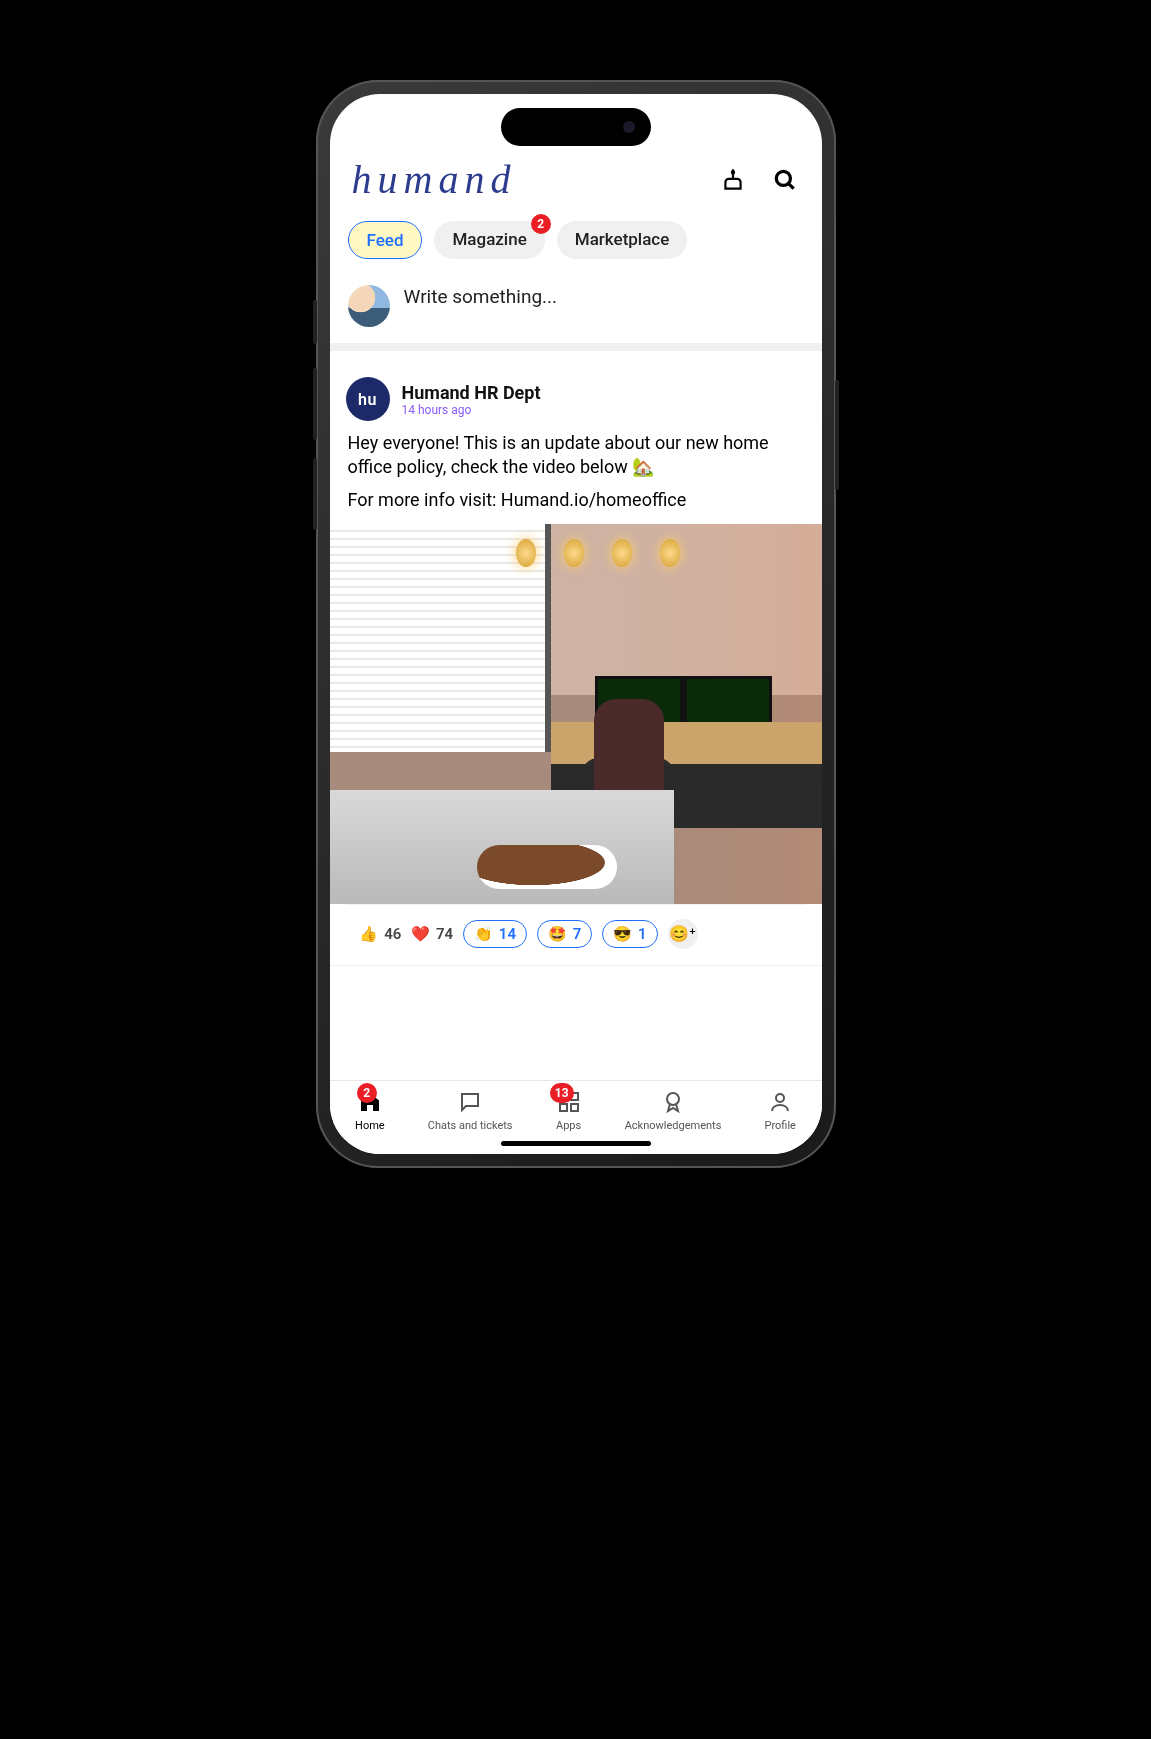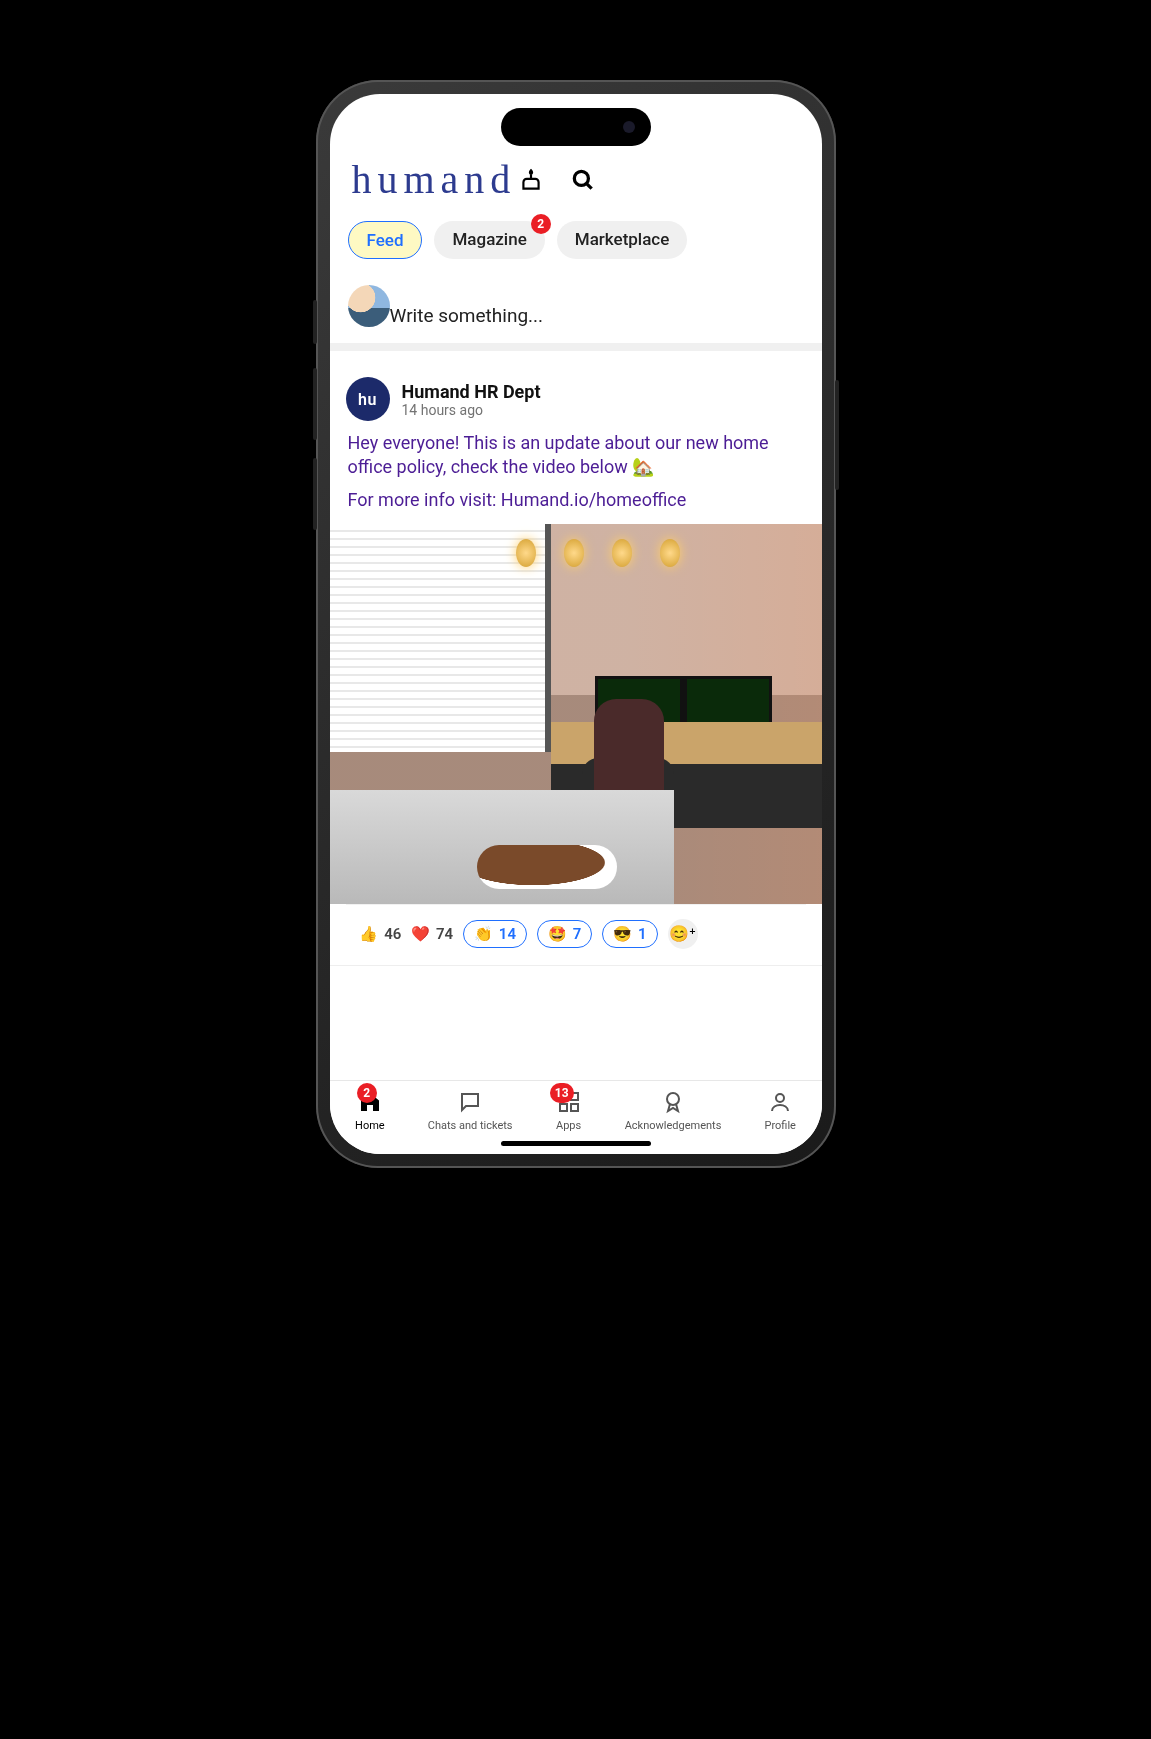--- a/index.html
+++ b/index.html
@@ -46,21 +46,21 @@
     background:#1a1a2a;
   }
   .home-indicator{
     position:absolute; bottom:8px; left:50%; transform:translateX(-50%);
     width:150px;height:5px;border-radius:3px;background:#000;z-index:40;
   }
 
   
   .app-header{
     padding: 62px 22px 8px;
-    display:flex; align-items:center; justify-content:flex-start;
+    display:flex; align-items:center; justify-content:space-between;font-style:italic;
   }
   .brand{
     color:#2d3b8f;
     font-weight:400;
     font-size:40px;
     letter-spacing:6px;
     font-family: Georgia, "Times New Roman", serif;
   }
   .header-icons{ display:flex; gap:22px; align-items:center; }
   .icon-btn{ width:30px;height:30px; display:flex;align-items:center;justify-content:center; }
@@ -87,21 +87,21 @@
     background:#ea1e25; color:#fff;
     border-radius:10px;
     min-width:20px;height:20px;
     font-size:12px; font-weight:700;
     display:flex;align-items:center;justify-content:center;
     padding:0 5px;
   }
 
   
   .composer{
-    display:flex;align-items:flex-end;gap:0;
+    display:flex;align-items:flex-start;gap:14px;
     padding:10px 18px 16px;
   }
   .avatar-sm{
     width:42px;height:42px;border-radius:50%;
     background: radial-gradient(circle at 30% 30%, #f4d7b8 0 35%, transparent 36%),
                 linear-gradient(180deg,#8fb7e0 0 55%, #3b5d7a 55%);
     flex-shrink:0;
   }
   .composer-input{
     flex:1; font-size:19px; color:#222;
@@ -111,22 +111,22 @@
   
   .post{ padding:26px 16px 0; border-bottom:1px solid #eee; }
   .post-head{ display:flex; gap:12px; align-items:center; }
   .author-avatar{
     width:44px;height:44px;border-radius:50%;
     background:#1c2a6a; color:#fff;
     display:flex;align-items:center;justify-content:center;
     font-size:16px; font-weight:600; letter-spacing:.5px;
   }
   .author-name{ font-size:18px; font-weight:700; color:#111; }
-  .post-time{ font-size:14px; color:#737373; }
-  .post-body{ font-size:18px; color:#4c1d95; padding:10px 2px 12px; line-height:1.35; }
+  .post-time{ font-size:12px; color:#8b5cf6; }
+  .post-body{ font-size:18px; color:#000000; padding:10px 2px 12px; line-height:1.35; }
   .post-body p + p { margin-top:8px; }
   .post-media{
     margin:0 -16px;
     height:380px;
     background:
       linear-gradient(90deg, rgba(255,140,80,.25) 60%, rgba(255,140,80,.35) 100%),
       linear-gradient(180deg,#bfbfbf 0 45%, #8a8a8a 45% 100%);
     position:relative;
     overflow:hidden;
   }

